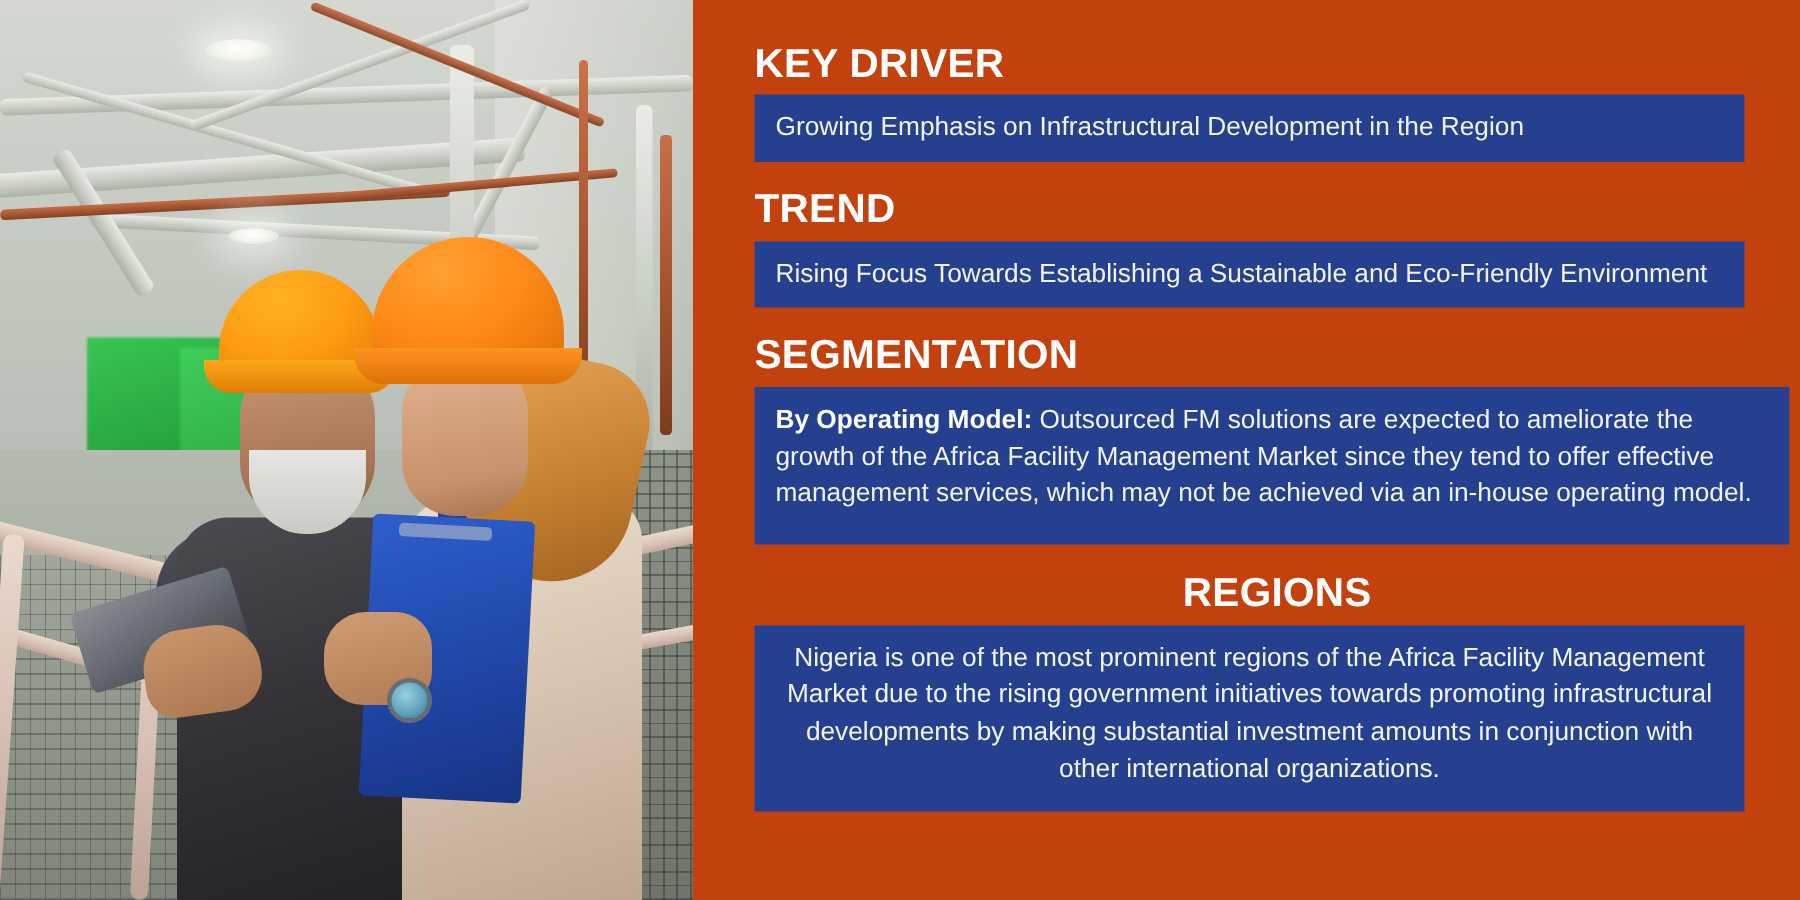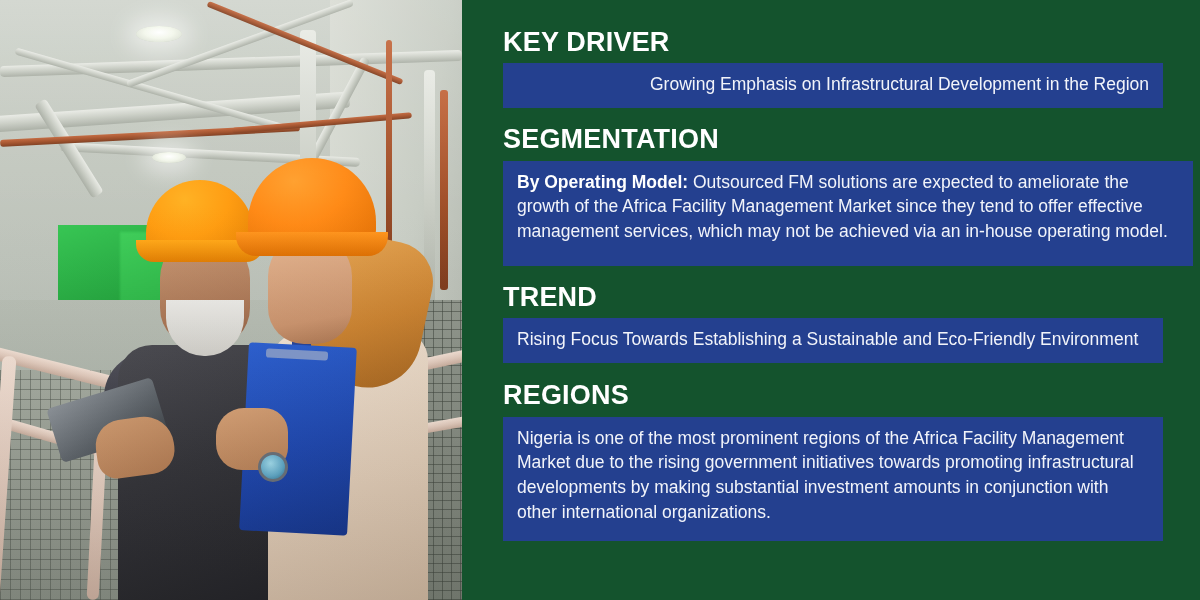--- a/index.html
+++ b/index.html
@@ -278,21 +278,21 @@
     background: linear-gradient(180deg, rgba(255,255,255,0.10) 0%, rgba(255,255,255,0.02) 35%, rgba(0,0,0,0.06) 100%);
     pointer-events: none;
   }
 
   
   .panel {
     position: absolute;
     top: 0; left: 462px;
     width: 738px;
     height: 600px;
-    background: #14532d;
+    background: #c2410c;
     z-index: 10;
   }
   .sections {
     position: absolute;
     top: 18px; left: 0;
     width: 738px;
   }
   .section { position: relative; }
   .section-title {
     color: #ffffff;
@@ -307,26 +307,26 @@
     background: #24408f;
     color: #f2f4fa;
     font-size: 17.5px;
     line-height: 1.42;
     padding: 9px 14px 11px 14px;
     box-sizing: border-box;
   }
   .section-body b { font-weight: bold; color: #ffffff; }
 
   .s-key   { margin-top: 10px; }
-  .s-key   .section-body  { width: 660px; text-align: right; }
+  .s-key   .section-body  { width: 660px; }
   .s-trend { margin-top: 17px; }
   .s-trend .section-body  { width: 660px; }
   .s-seg   { margin-top: 17px; }
   .s-seg   .section-body  { width: 690px; padding-bottom: 22px; }
-  .s-reg   { margin-top: 18px; }
+  .s-reg   { margin-top: 18px; text-align: center; }
   .s-reg   .section-body  { width: 660px; padding-bottom: 16px; }
 </style>
 </head>
 <body>
 
 <div id="infographic">
 
 
   <div class="photo">
     <div class="photo-scene">
@@ -394,30 +394,30 @@
   </div>
 
   <div class="panel">
     <div class="sections">
 
       <div class="section s-key">
         <div class="section-title">KEY DRIVER</div>
         <div class="section-body">Growing Emphasis on Infrastructural Development in the Region</div>
       </div>
 
+      <div class="section s-trend">
+        <div class="section-title">TREND</div>
+        <div class="section-body">Rising Focus Towards Establishing a Sustainable and Eco-Friendly Environment</div>
+      </div>
+
       <div class="section s-seg">
         <div class="section-title">SEGMENTATION</div>
         <div class="section-body"><b>By Operating Model:</b><span> Outsourced FM solutions are expected to ameliorate the growth of the Africa Facility Management Market since they tend to offer effective management services, which may not be achieved via an in-house operating model.</span></div>
       </div>
 
-      <div class="section s-trend">
-        <div class="section-title">TREND</div>
-        <div class="section-body">Rising Focus Towards Establishing a Sustainable and Eco-Friendly Environment</div>
-      </div>
-
       <div class="section s-reg">
         <div class="section-title">REGIONS</div>
         <div class="section-body">Nigeria is one of the most prominent regions of the Africa Facility Management Market due to the rising government initiatives towards promoting infrastructural developments by making substantial investment amounts in conjunction with other international organizations.</div>
       </div>
 
     </div>
   </div>
 
 </div>
 

